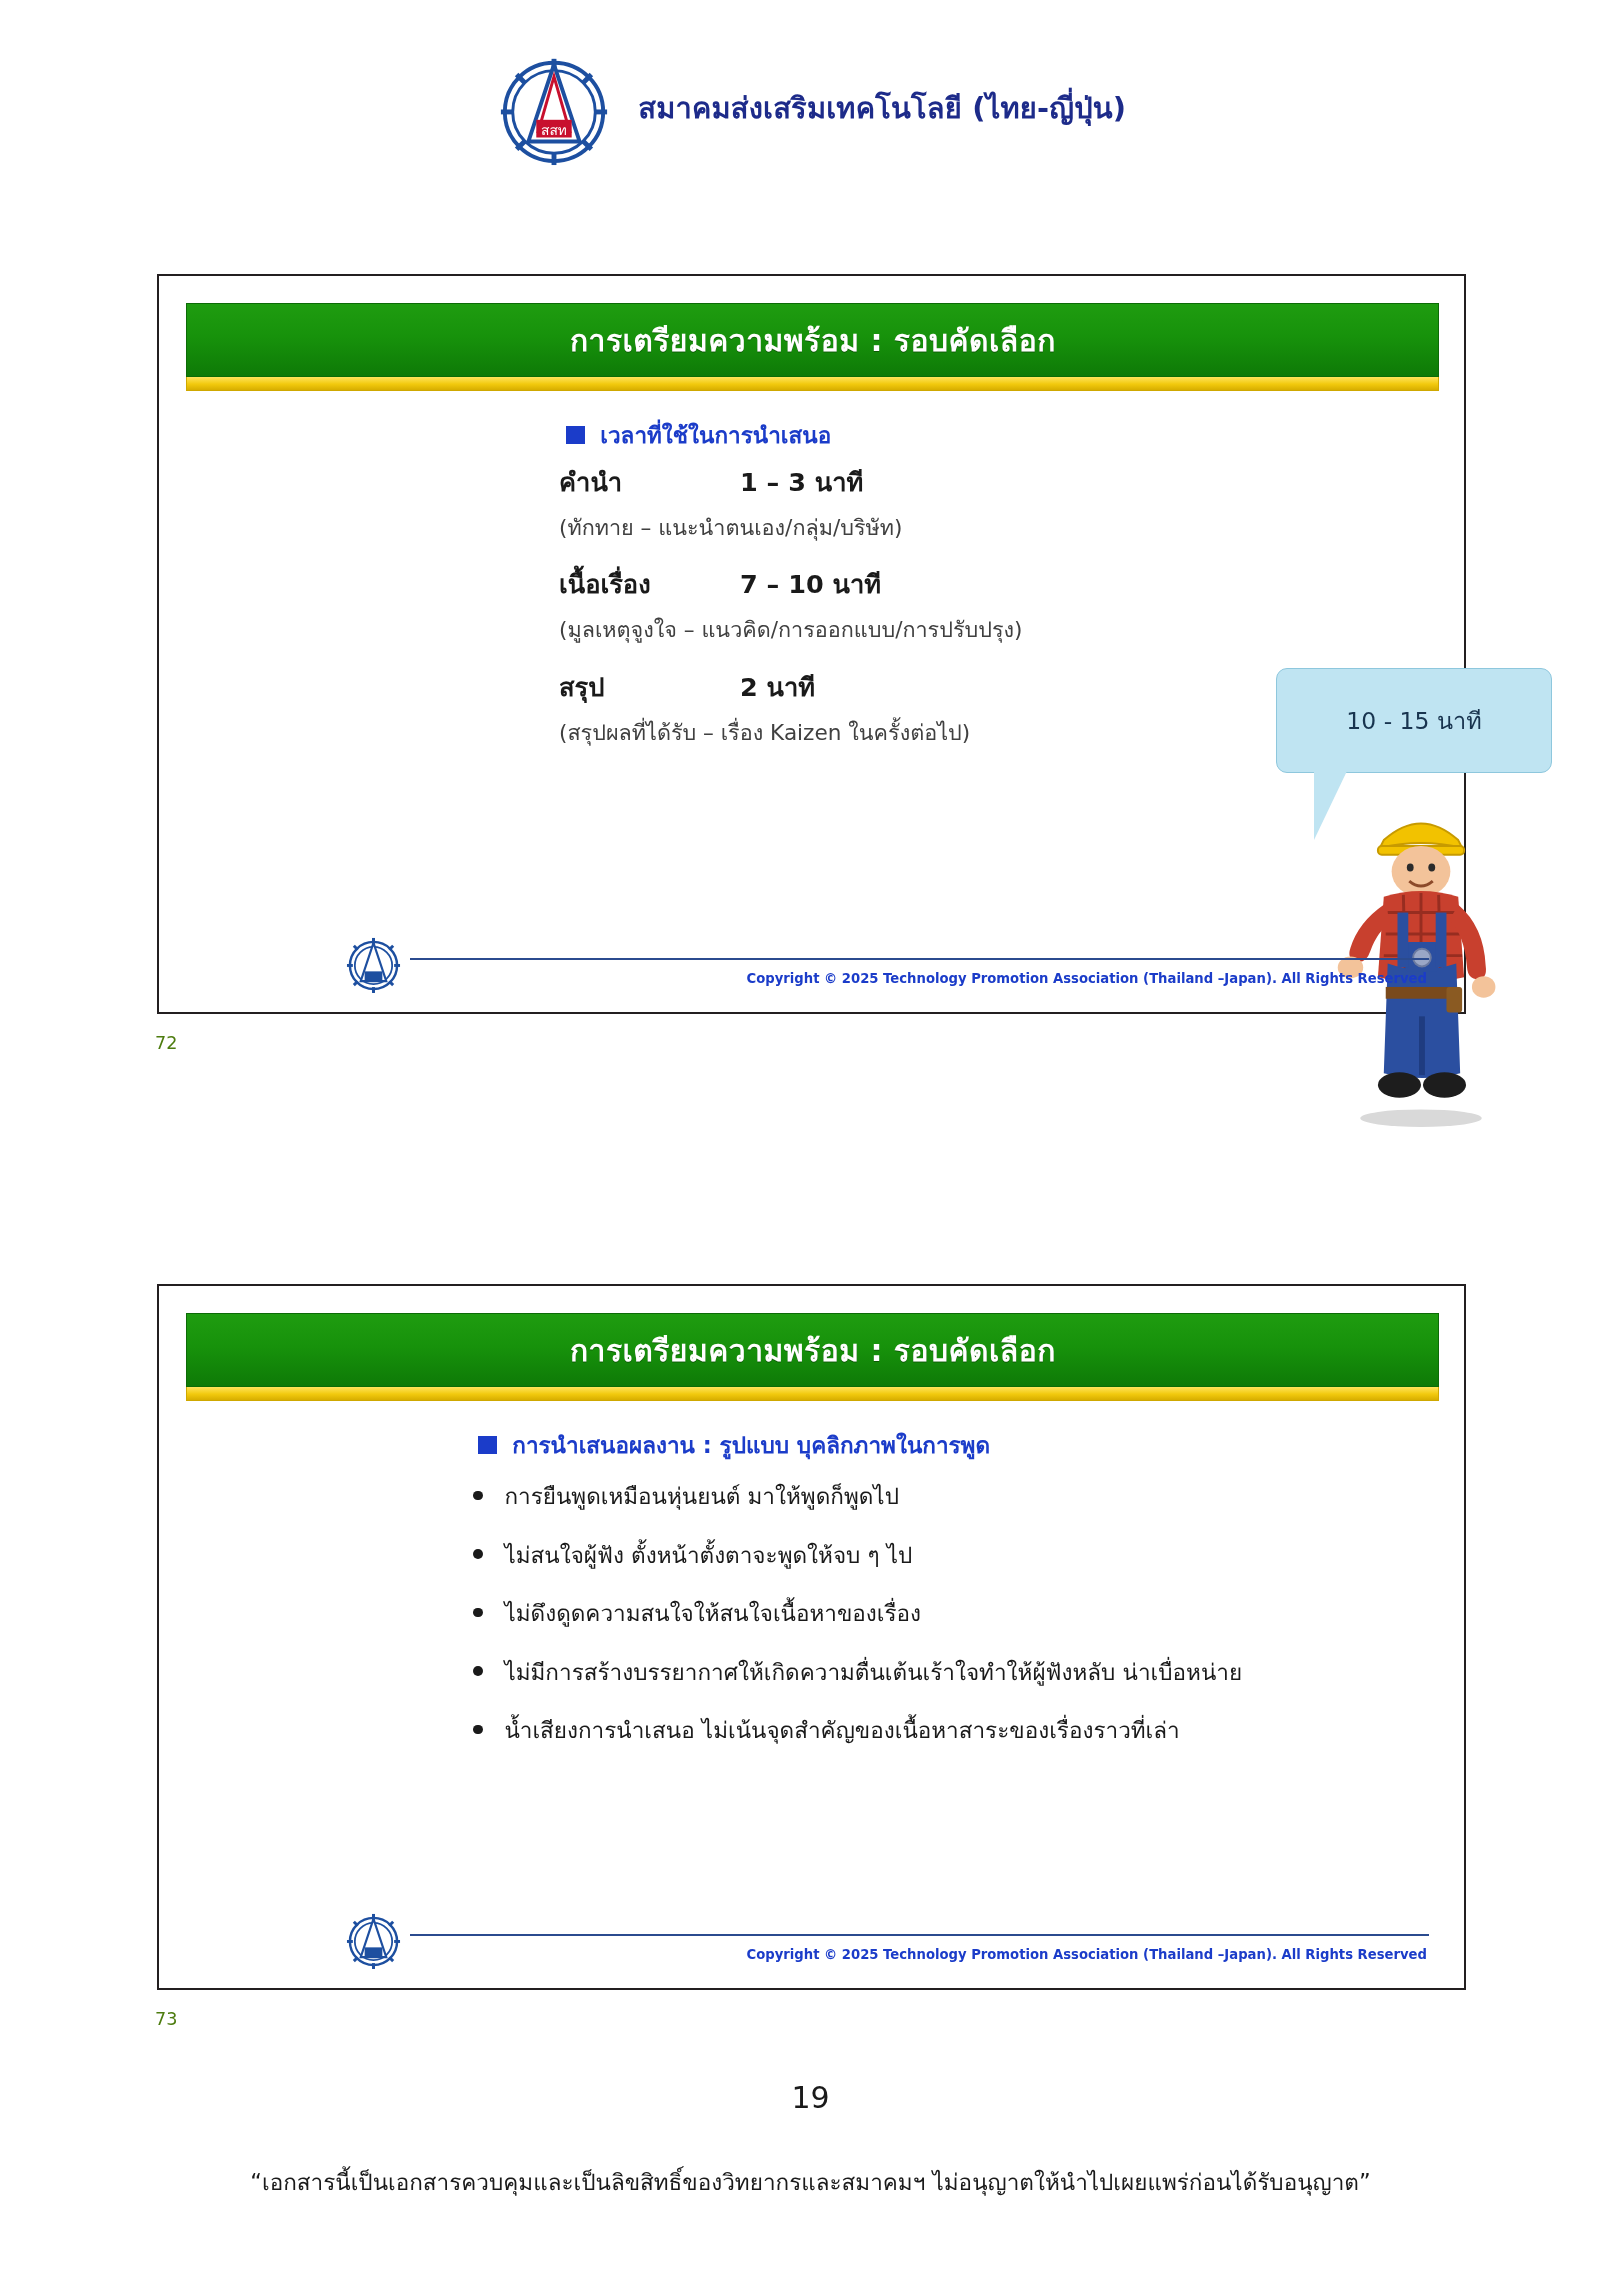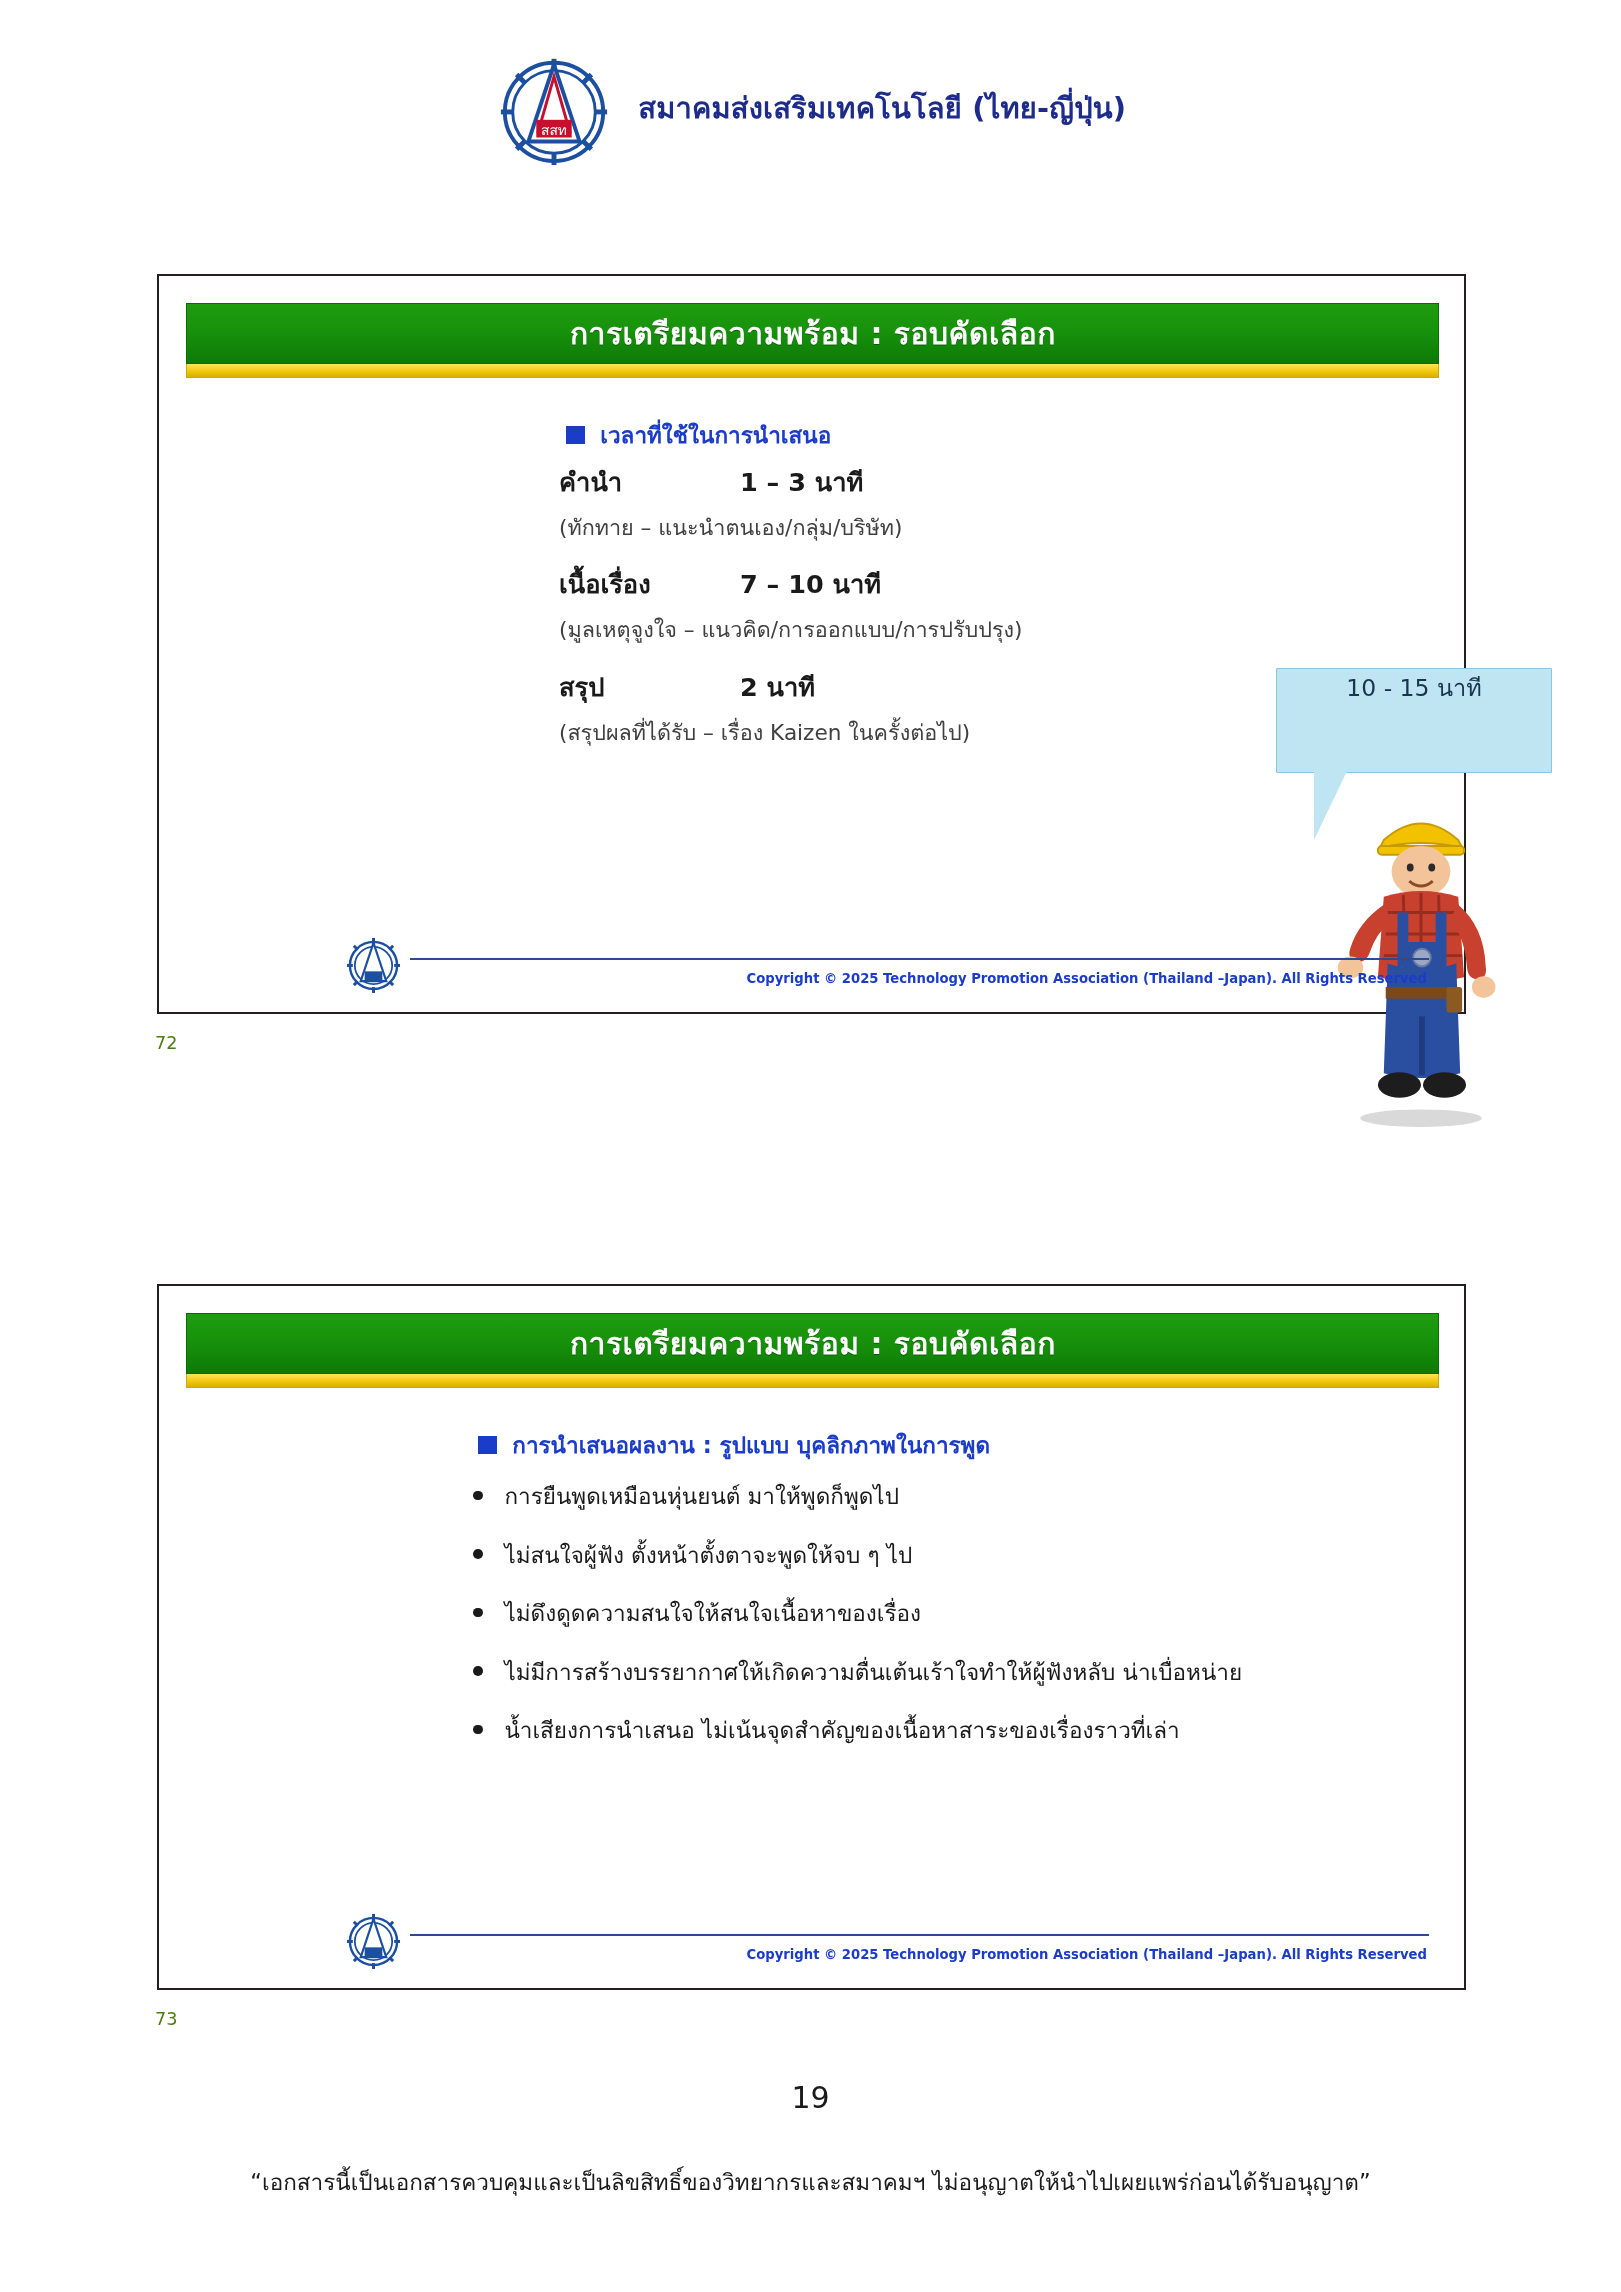--- a/index.html
+++ b/index.html
@@ -62,21 +62,21 @@
 
   .slide-title-wrap {
     position: absolute;
     left: 27.4px;
     top: 27.4px;
     width: 1253px;
   }
   .slide-title {
     background: linear-gradient(to bottom, #1f9c10 0%, #17920b 45%, #0e7a07 100%);
     border: 1px solid #0c6b06;
-    height: 61px;
+    height: 74px;
     display: flex;
     align-items: center;
     justify-content: center;
     box-sizing: border-box;
   }
   .slide-title span {
     color: #ffffff;
     font-size: 30px;
     font-weight: bold;
     letter-spacing: 0.5px;
@@ -144,23 +144,23 @@
 
   
   .callout {
     position: absolute;
     left: 1117px;
     top: 392px;
     width: 274px;
     height: 103px;
     background: #bfe4f2;
     border: 1px solid #8ec7dd;
-    border-radius: 1px;
-    display: flex;
-    align-items: flex-start;
+    border-radius: 11px;
+    display: flex;
+    align-items: center;
     justify-content: center;
   }
   .callout span {
     font-size: 23.5px;
     color: #18344f;
   }
   .callout-tail {
     position: absolute;
     left: 1155px;
     top: 495px;

